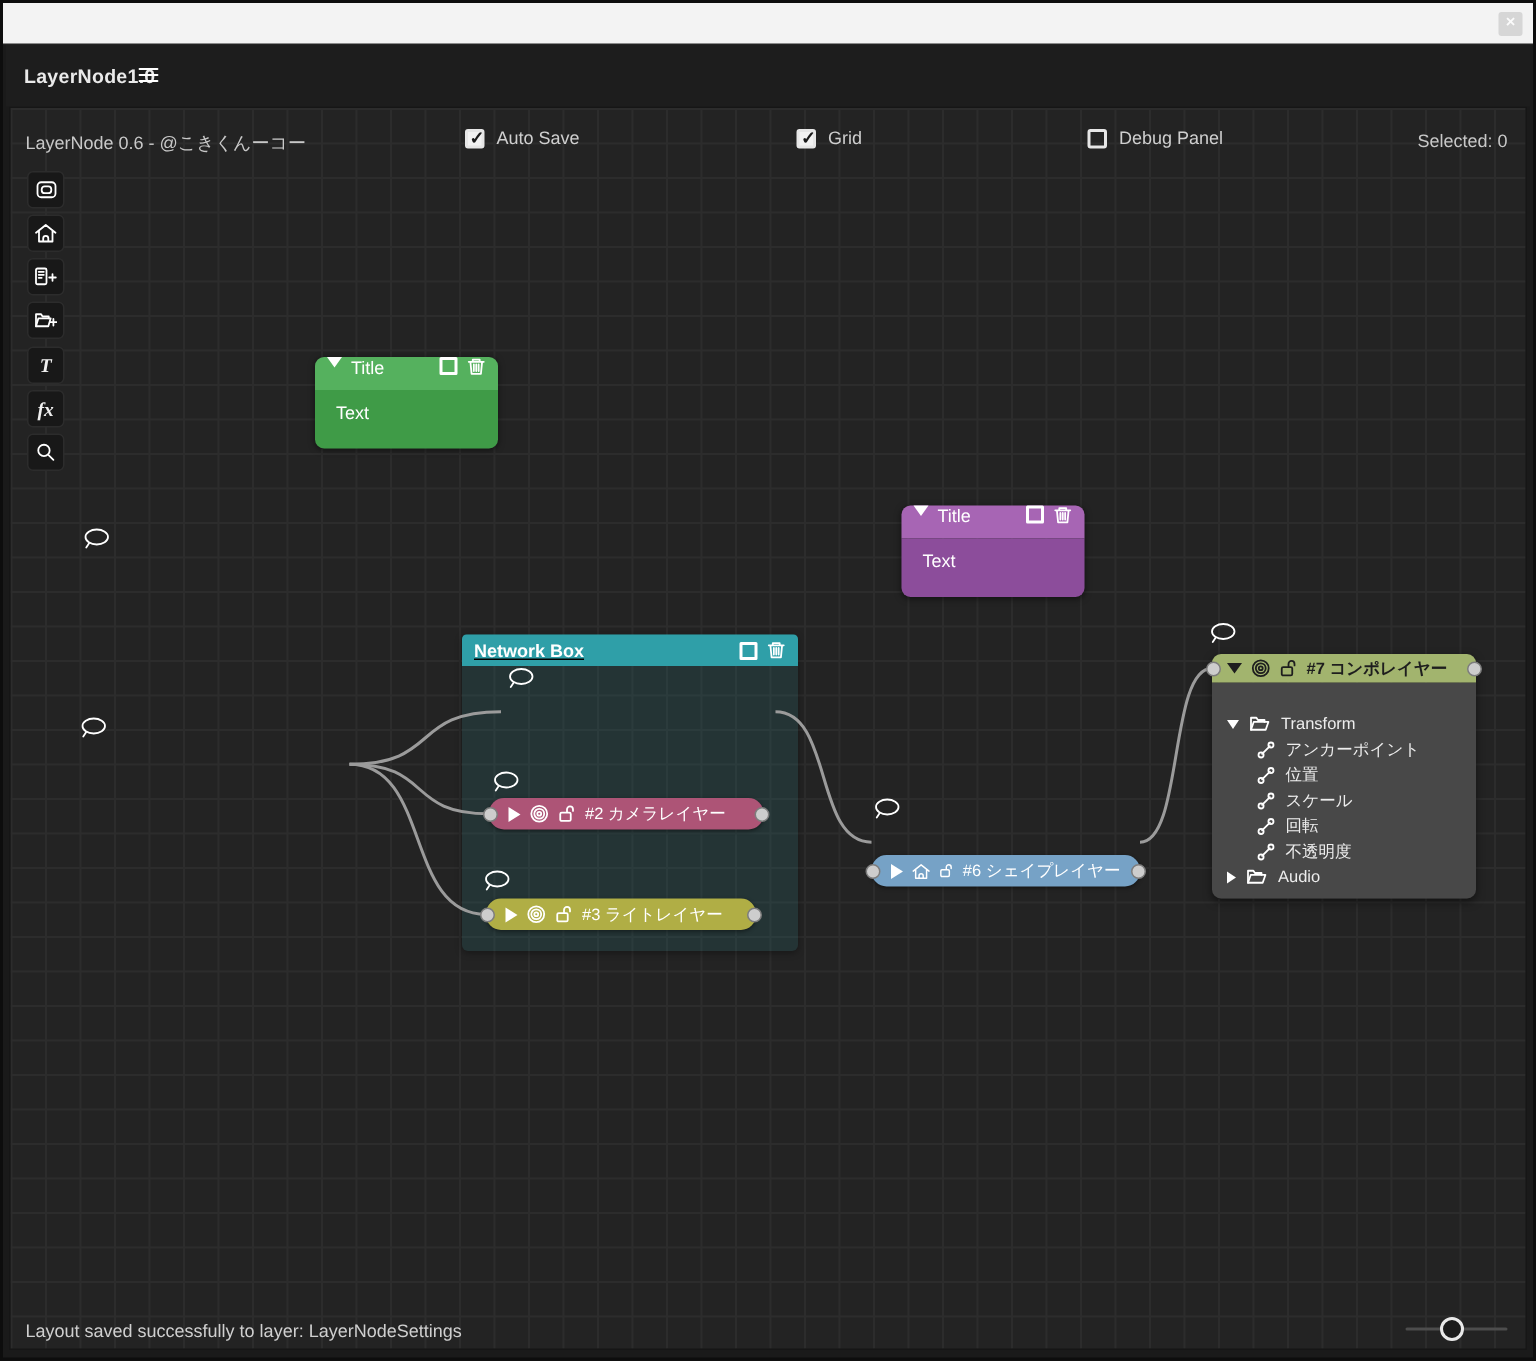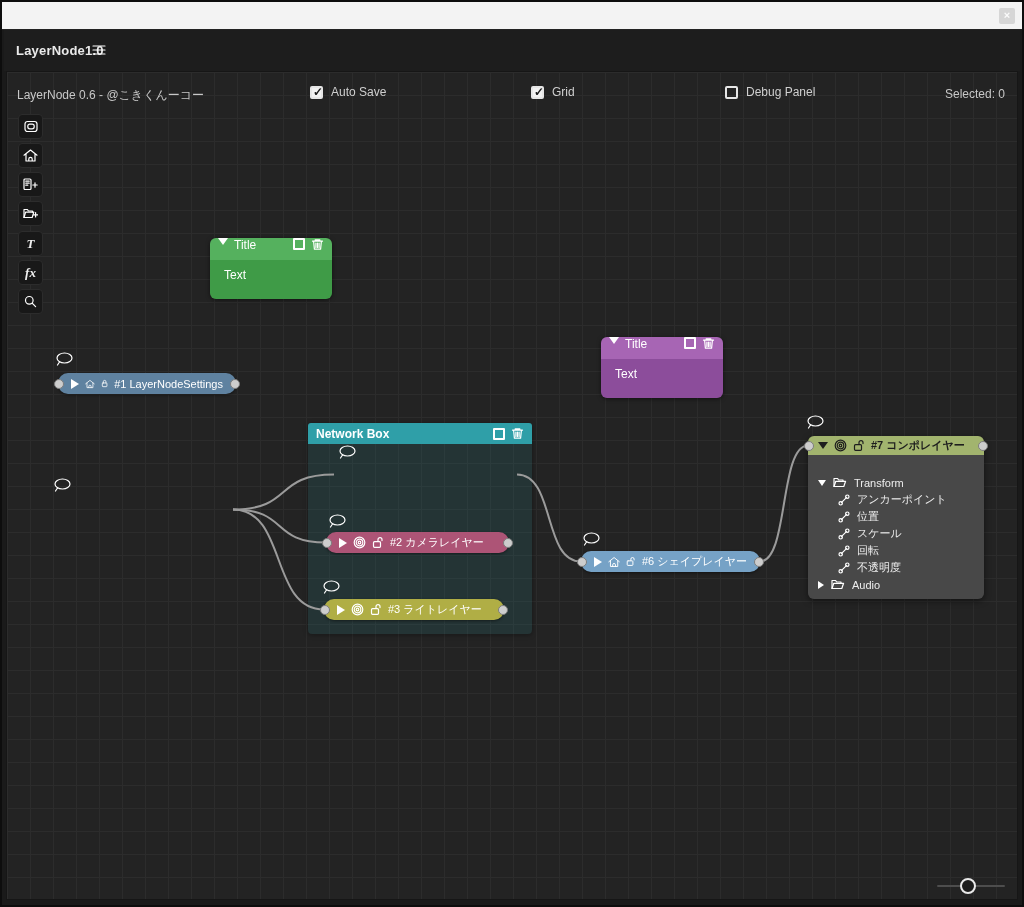--- a/index.html
+++ b/index.html
@@ -148,21 +148,21 @@
     </div>
 
     <svg class="edges" id="edges-svg" width="1014" height="831">
         <path d="M 226,437.5 C 286.6,437.5 266.4,402.5 327,402.5"></path>
         <path d="M 226,437.5 C 281.8,437.5 263.2,470.5 319,470.5"></path>
         <path d="M 226,437.5 C 280.6,437.5 262.4,537.5 317,537.5"></path>
         <path d="M 510,402.5 C 548.4,402.5 535.6,489.5 574,489.5"></path>
         <path d="M 753,489.5 C 781.8,489.5 772.2,373.5 801,373.5"></path>
       </svg>
 
-    <div class="network-box" style="left:301px; top:351px; width:224px; height:211px; z-index:1;">
+    <div class="network-box" style="left:301px; top:351px; width:224px; height:211px; z-index:1;text-decoration:underline;">
       <div class="network-head" style="background-color: rgb(47, 159, 168);">
         <span>Network Box</span>
         <span class="hdr-spacer"></span>
         <span class="hdr-checkbox"></span>
         <svg class="ic" width="13" height="13" viewBox="0 0 13 13">
           <path class="stk" d="M1.5,3.2 H11.5 M4.2,3.2 V1.8 h4.6 v1.4 M2.6,3.2 l0.8,8 h6.2 l0.8,-8 M4.9,5 v4.4 M6.5,5 v4.4 M8.1,5 v4.4"></path>
         </svg>
       </div>
     </div>
 
@@ -228,33 +228,20 @@
           <path class="stk" stroke="#b8b8b8" d="M4.5,10 L2.5,13"></path>
         </svg>
       </span>
     <span class="bubble" style="left:799px; top:343px;">
         <svg class="ic" width="19" height="15" viewBox="0 0 19 15">
           <ellipse class="stk" stroke="#b8b8b8" cx="9.5" cy="6" rx="7.5" ry="5"></ellipse>
           <path class="stk" stroke="#b8b8b8" d="M4.5,10 L2.5,13"></path>
         </svg>
       </span>
 
-    <div class="pill" style="left: 51px; top: 301px; width: 178px; background-color: rgb(95, 130, 160);">
-      <span class="port port-l"></span>
-      <span class="play"></span>
-      <svg class="ic" width="15" height="12" viewBox="0 0 15 13">
-          <path class="stk" d="M1,6.2 L7.5,1 L14,6.2 M3,5 V12 H12 V5 M5.8,12 V10 a1.7,1.7 0 0 1 3.4,0 V12"></path>
-        </svg>
-      <svg class="ic" width="11" height="13" viewBox="0 0 11 13">
-          <rect class="stk" x="2" y="5.7" width="7" height="5.6" rx="1"></rect>
-          <path class="stk" d="M3.5,5.7 V3.8 a2,2 0 0 1 4,0 V5.7"></path>
-        </svg>
-      <span>#1 LayerNodeSettings</span>
-      <span class="port port-r"></span>
-    </div>
 
 
 
     <div class="pill" style="left: 319px; top: 460px; width: 183px; background-color: rgb(173, 84, 118);">
       <span class="port port-l"></span>
       <span class="play"></span>
       <svg class="ic" width="13" height="13" viewBox="0 0 13 13">
           <circle class="stk" cx="6.5" cy="6.5" r="5.3"></circle>
           <circle class="stk" cx="6.5" cy="6.5" r="3.3"></circle>
           <circle class="stk" cx="6.5" cy="6.5" r="1.3"></circle>
@@ -276,21 +263,21 @@
           <circle class="stk" cx="6.5" cy="6.5" r="1.3"></circle>
         </svg>
       <svg class="ic" width="12" height="13" viewBox="0 0 12 13">
           <rect class="stk" x="1.5" y="5.7" width="7" height="5.6" rx="1"></rect>
           <path class="stk" d="M6,5.2 V3.6 a2,2 0 0 1 4,0 V4.6"></path>
         </svg>
       <span>#3 ライトレイヤー</span>
       <span class="port port-r"></span>
     </div>
 
-    <div class="pill" style="left: 574px; top: 479px; width: 179px; background-color: rgb(118, 162, 198); text-align: right;">
+    <div class="pill" style="left: 574px; top: 498px; width: 179px; background-color: rgb(118, 162, 198); text-align: right;">
       <span class="port port-l"></span>
       <span class="play"></span>
       <svg class="ic" width="15" height="12" viewBox="0 0 15 13">
           <path class="stk" d="M1,6.2 L7.5,1 L14,6.2 M3,5 V12 H12 V5 M5.8,12 V10 a1.7,1.7 0 0 1 3.4,0 V12"></path>
         </svg>
       <svg class="ic" width="12" height="13" viewBox="0 0 12 13">
           <rect class="stk" x="1.5" y="5.7" width="7" height="5.6" rx="1"></rect>
           <path class="stk" d="M6,5.2 V3.6 a2,2 0 0 1 4,0 V4.6"></path>
         </svg>
       <span>#6 シェイプレイヤー</span>
@@ -366,17 +353,18 @@
           <span class="tri-right"></span>
           <svg class="ic" width="14" height="11" viewBox="0 0 14 11">
               <path class="stk" d="M1,9.5 V1.5 h3.6 l1,1.5 H10 v1.3"></path>
               <path class="stk" d="M1,9.5 L2.8,4.3 H12.6 L10.8,9.5 Z"></path>
             </svg>
           <span>Audio</span>
         </div>
       </div>
     </div>
 
+    <span class="status-msg">Layout saved successfully to layer: LayerNodeSettings</span>
     <div class="zoom-track"></div>
     <div class="zoom-knob"></div>
 
   </div>
 </div>
 
 </body></html>

